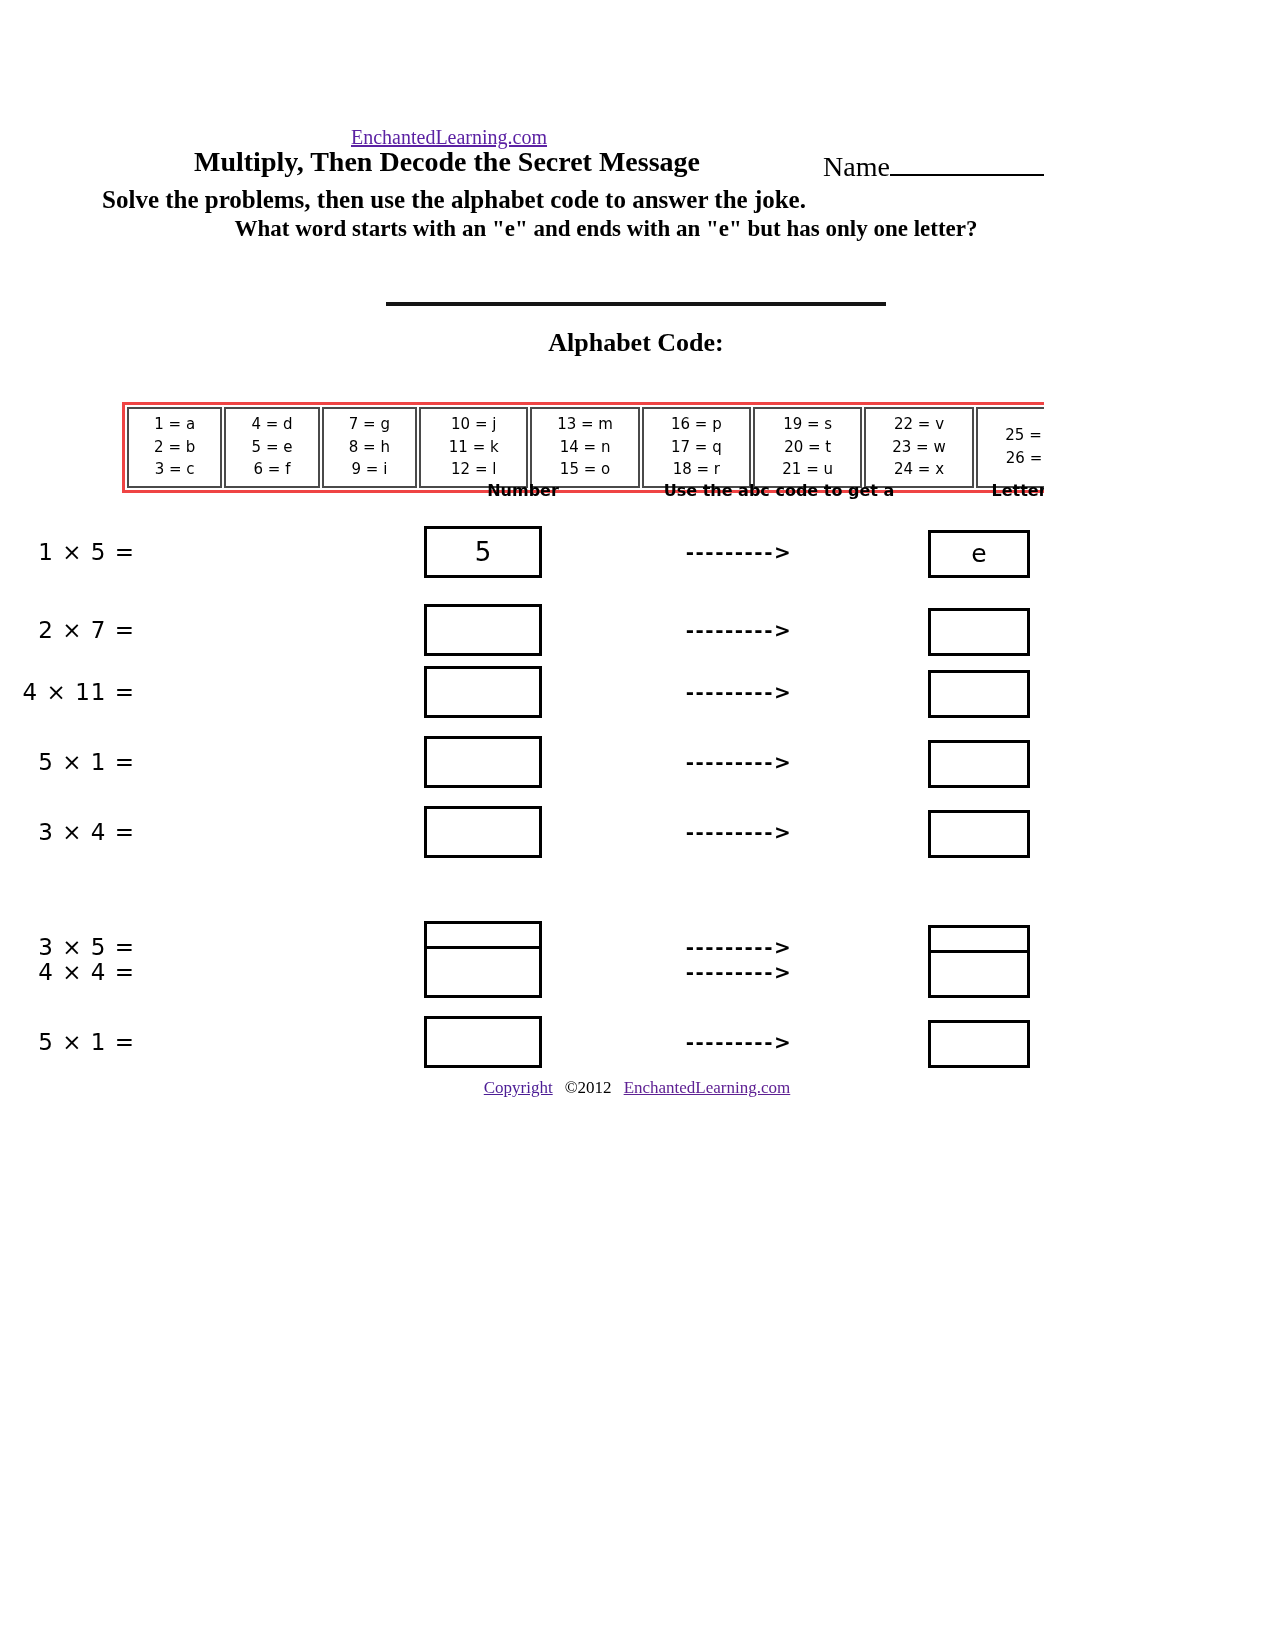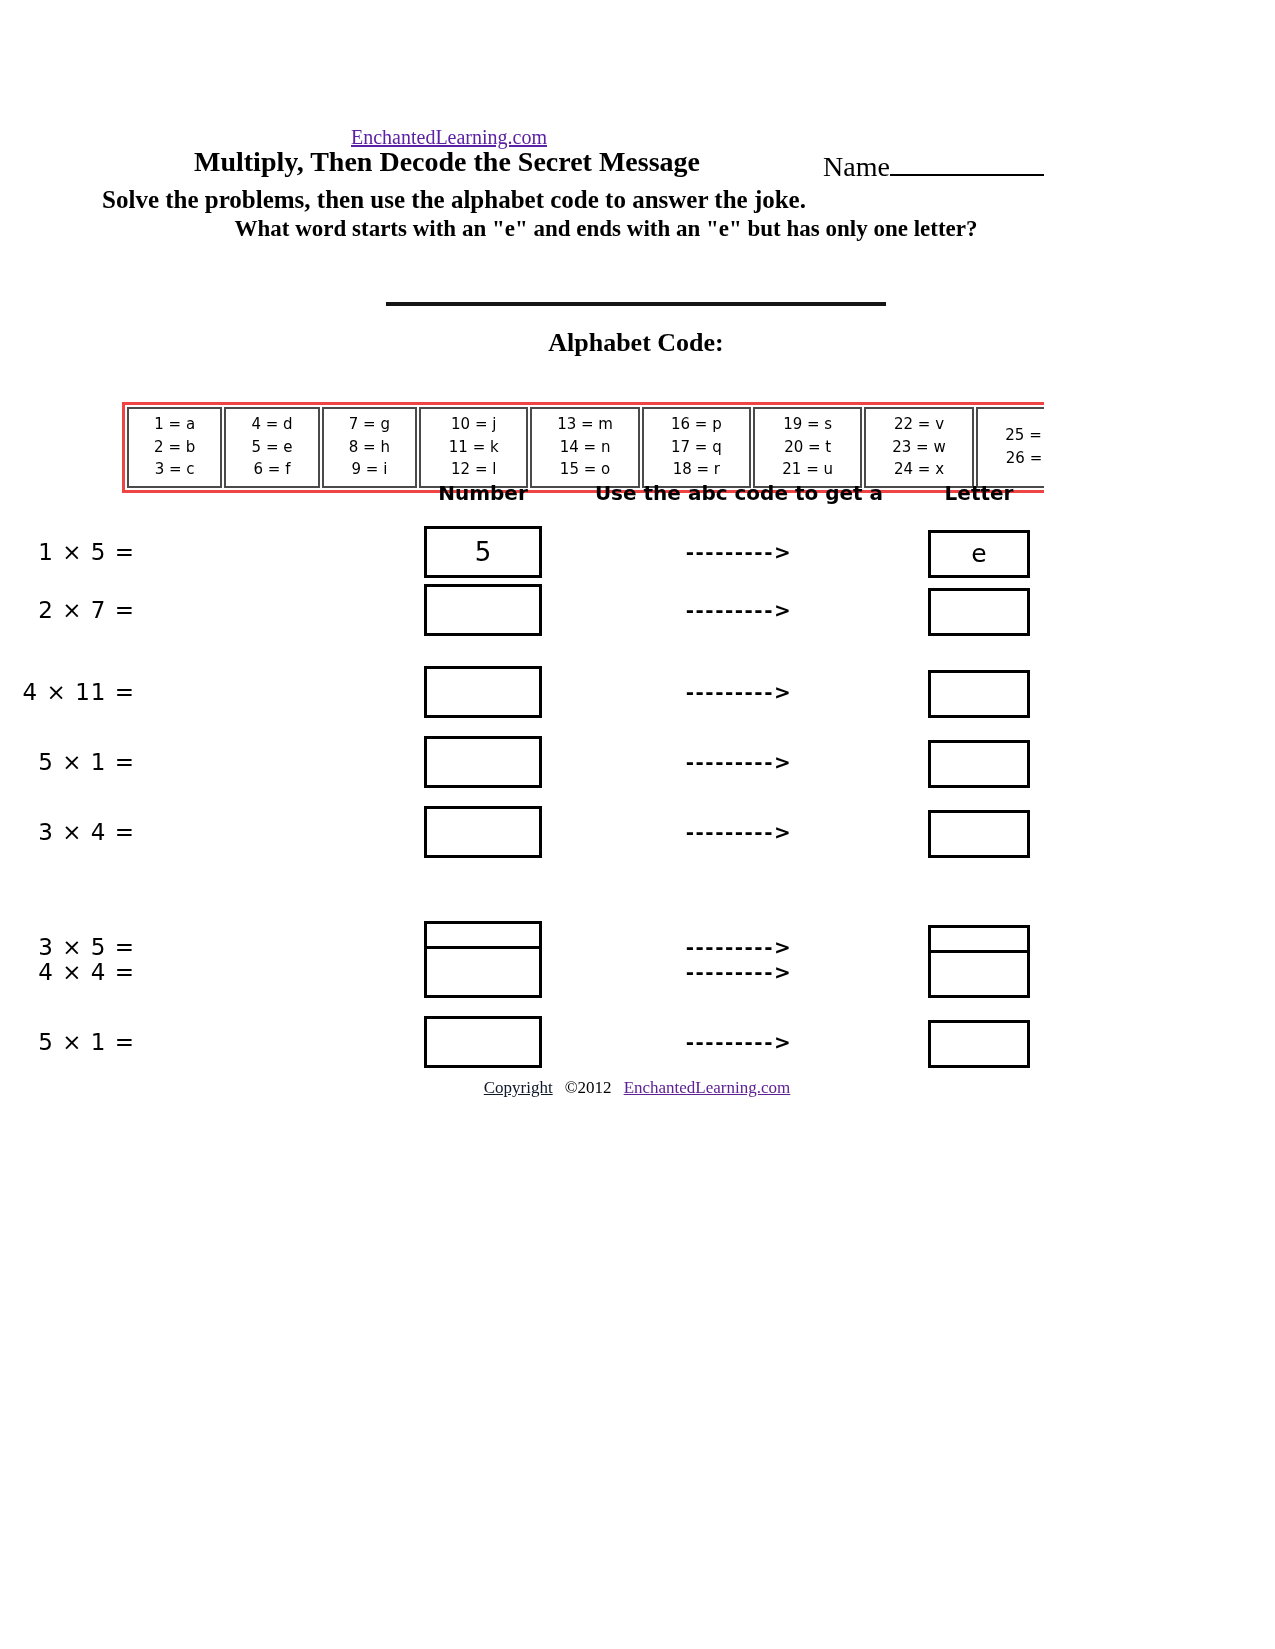--- a/index.html
+++ b/index.html
@@ -51,22 +51,23 @@
   }
   .code-table td {
     border:2px solid #4a4a4a; text-align:center; vertical-align:middle;
     padding:4px 0 5px 0; font-size:15px; line-height:1.5; background:#fff;
   }
   .code-table td.narrow { width:9.7%; }
 
   
   .col-head {
     position:absolute; top:481px; transform:translateX(-50%);
-    font-family:"DejaVu Sans", sans-serif; font-weight:bold; font-size:20px;
+    font-family:"DejaVu Sans", sans-serif; font-weight:bold; font-size:16px;
     white-space:nowrap;
+    margin-left:40px;
   }
   .col-head.num { left:483px; }
   .col-head.code { left:739px; }
   .col-head.let { left:979px; }
 
   .row {
     position:absolute; left:0; width:100%; height:52px;
     font-family:"DejaVu Sans", sans-serif;
   }
   .problem {
@@ -87,21 +88,21 @@
     border:3px solid #000; text-align:center; font-size:25px; line-height:42px;
     background:#fff;
   }
 
   
   .footer {
     position:absolute; top:1078px; left:637px; transform:translateX(-50%);
     font-size:17px; white-space:nowrap;
   }
   .footer .mid { margin:0 12px; }
-  .link-blue { color:#0f172a; text-decoration:underline; }
+  .link-blue { color:#4c1d95; text-decoration:underline; }
   .link-purple { color:#5e2093; text-decoration:underline; }
 </style>
 </head>
 <body>
 
 <div class="page">
 
   <a class="top-link">EnchantedLearning.com</a>
   <div class="title">Multiply, Then Decode the Secret Message</div>
   <div class="name-block">
@@ -166,21 +167,21 @@
   <div class="col-head num">Number</div>
   <div class="col-head code">Use the abc code to get a</div>
   <div class="col-head let">Letter</div>
 
   <div class="row" style="top:526px">
     <div class="problem">1 × 5 =</div>
     <div class="num-box"><span>5</span></div>
     <div class="arrow">---------&gt;</div>
     <div class="let-box"><span>e</span></div>
   </div>
-  <div class="row" style="top:584px">
+  <div class="row" style="top:604px">
     <div class="problem">2 × 7 =</div>
     <div class="num-box"><span></span></div>
     <div class="arrow">---------&gt;</div>
     <div class="let-box"><span></span></div>
   </div>
   <div class="row" style="top:666px">
     <div class="problem">4 × 11 =</div>
     <div class="num-box"><span></span></div>
     <div class="arrow">---------&gt;</div>
     <div class="let-box"><span></span></div>

